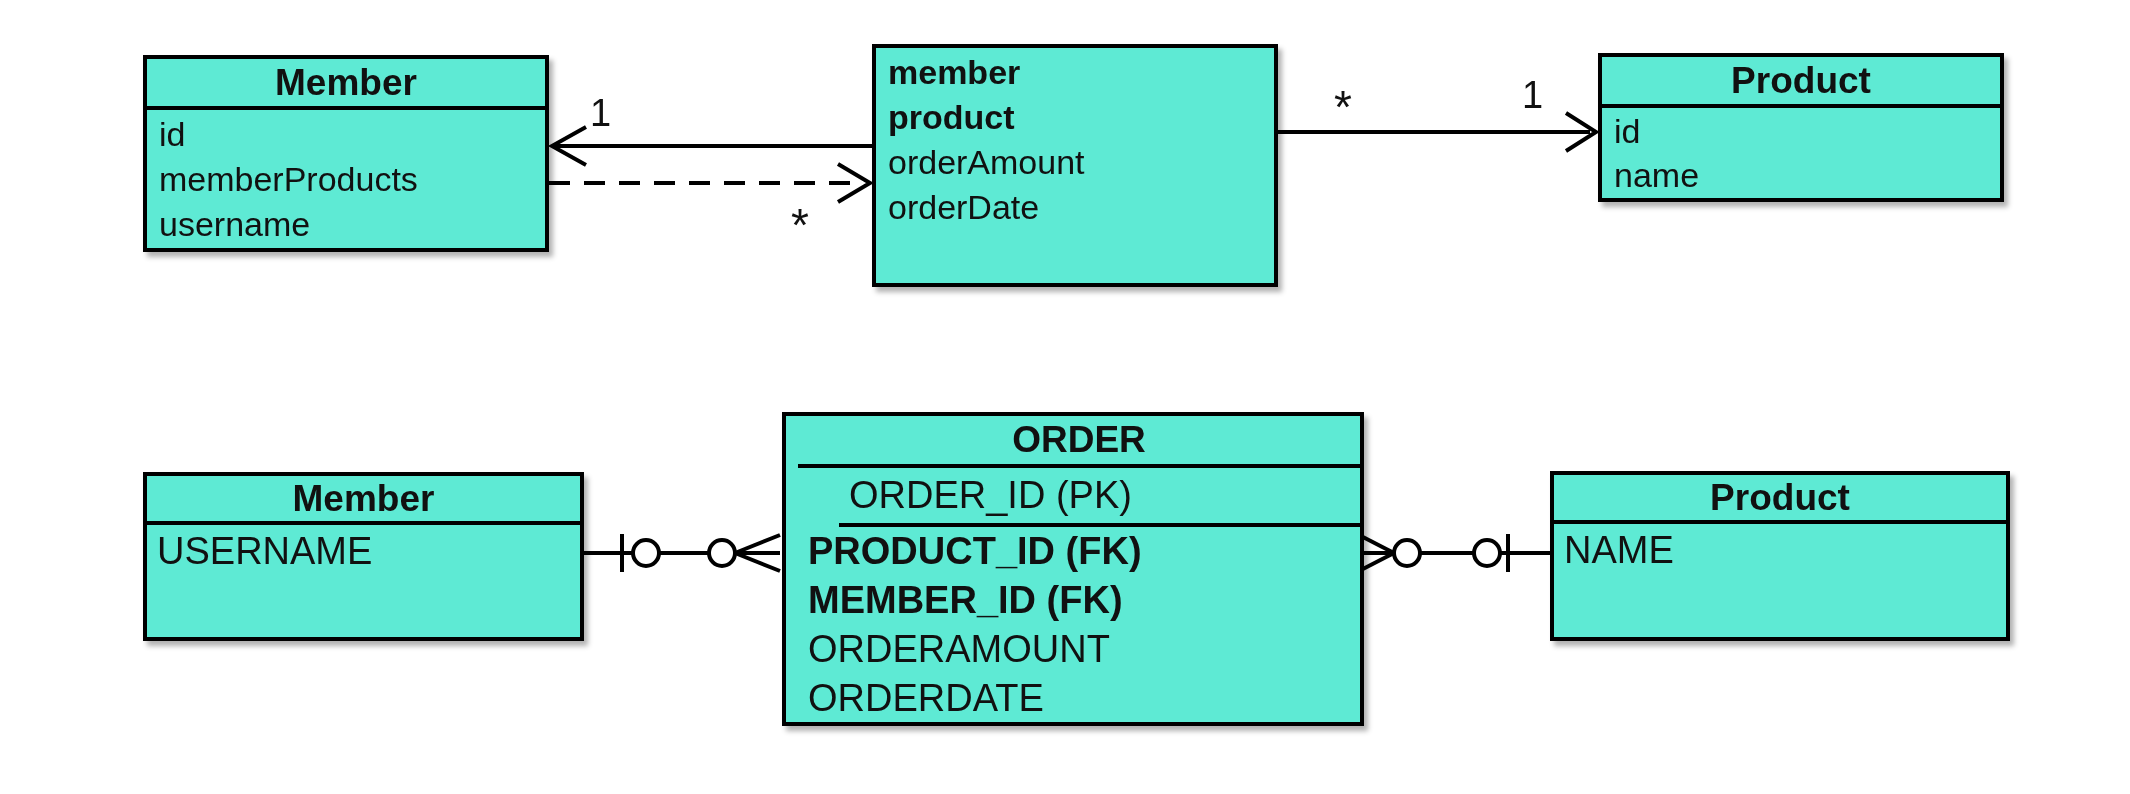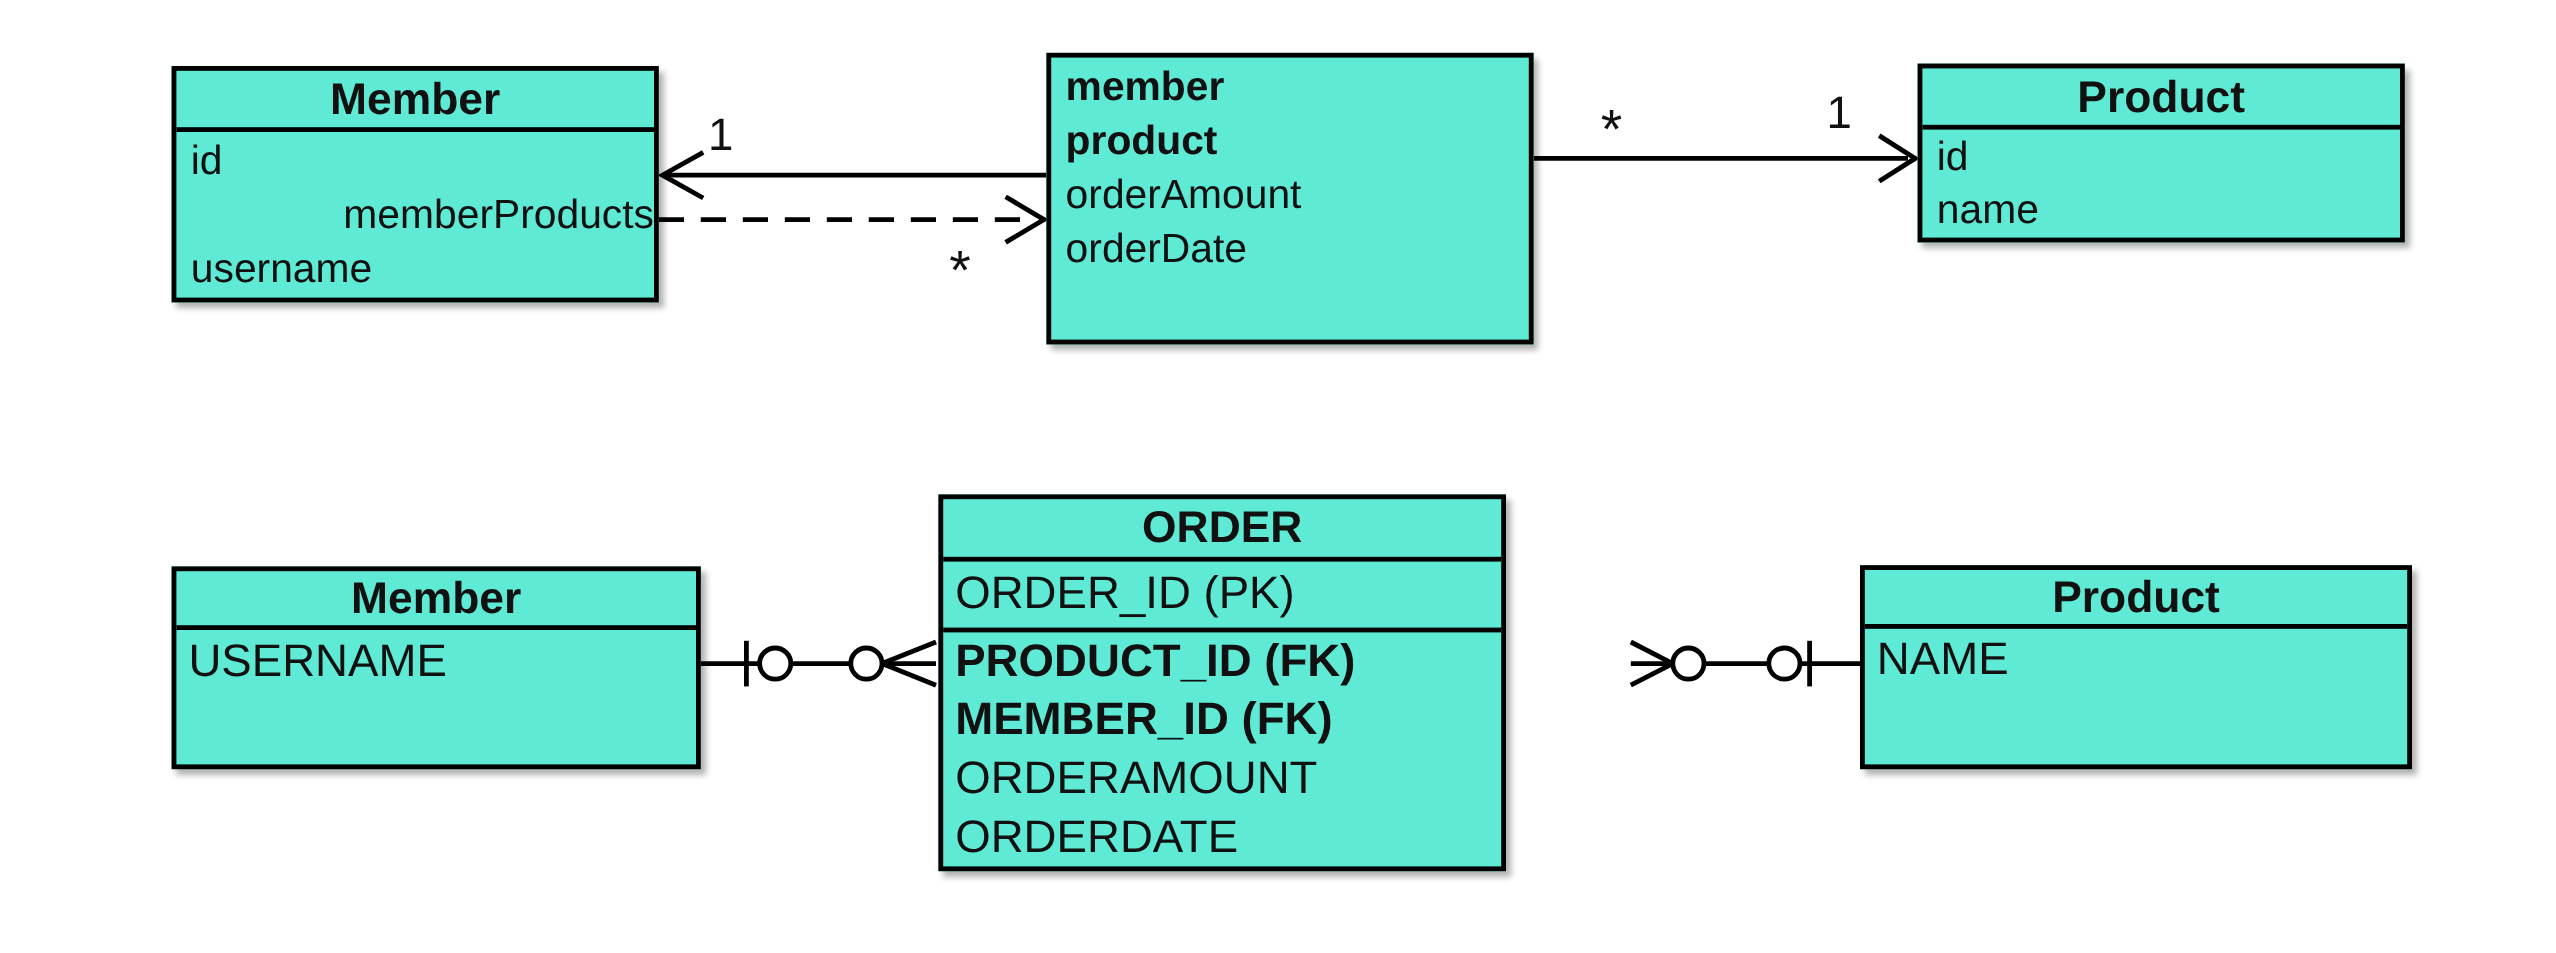--- a/index.html
+++ b/index.html
@@ -9,21 +9,21 @@
   }
   .box{
     position:absolute;background:#5eead4;border:4px solid #000;box-sizing:border-box;
     box-shadow:4px 5px 5px rgba(0,0,0,0.30);
   }
   .box-title{
     font-weight:700;text-align:center;border-bottom:4px solid #000;
     white-space:nowrap;overflow:hidden;
   }
   .row{white-space:nowrap;overflow:hidden;}
-  .row-divided{border-bottom:4px solid #000;}
+  .row-divided{border-bottom:4px solid #000;margin-left:41px;}
   .bold{font-weight:700;}
   
   .uml-title{font-size:37px;line-height:47px;height:47px;}
   .uml-field{font-size:34px;padding-left:12px;}
   
   .er-title{font-size:37px;line-height:45px;height:45px;}
   .er-row{font-size:38px;padding-left:10px;}
   
   .mult{position:absolute;color:#111;}
   .svg-overlay{position:absolute;left:0;top:0;width:2130px;height:794px;}
@@ -74,21 +74,21 @@
       <circle cx="1487" cy="553" r="13" fill="#fff"></circle>
       <line x1="1508" y1="534" x2="1508" y2="572"></line>
       <line x1="1500" y1="553" x2="1552" y2="553"></line>
     </g>
   </svg>
 
   <div class="box" style="left:143px;top:55px;width:406px;height:197px;">
     <div class="box-title uml-title">Member</div>
     <div style="padding-top:2px;">
       <div class="row uml-field" style="line-height:45px;">id</div>
-      <div class="row uml-field" style="line-height:45px;text-align:right;">memberProducts</div>
+      <div class="row uml-field" style="line-height:45px;">memberProducts</div>
       <div class="row uml-field" style="line-height:45px;">username</div>
     </div>
   </div>
 
   <div class="box" style="left:872px;top:44px;width:406px;height:243px;">
     <div style="padding-top:2px;">
       <div class="row uml-field bold" style="line-height:45px;">member</div>
       <div class="row uml-field bold" style="line-height:45px;">product</div>
       <div class="row uml-field" style="line-height:45px;">orderAmount</div>
       <div class="row uml-field" style="line-height:45px;">orderDate</div>
@@ -106,21 +106,21 @@
   <div class="mult" style="left:590px;top:92px;font-size:38px;">1</div>
   <div class="mult" style="left:791px;top:198px;font-size:46px;">*</div>
   <div class="mult" style="left:1334px;top:80px;font-size:46px;">*</div>
   <div class="mult" style="left:1522px;top:74px;font-size:38px;">1</div>
 
   <div class="box" style="left:143px;top:472px;width:441px;height:169px;">
     <div class="box-title er-title">Member</div>
     <div class="row er-row" style="line-height:52px;">USERNAME</div>
   </div>
 
-  <div class="box" style="left:782px;top:412px;width:473px;height:314px;">
+  <div class="box" style="left:782px;top:412px;width:582px;height:314px;padding-left:12px;">
     <div class="box-title er-title" style="height:48px;line-height:48px;">ORDER</div>
     <div class="row er-row row-divided" style="line-height:55px;">ORDER_ID (PK)</div>
     <div>
       <div class="row er-row bold" style="line-height:49px;">PRODUCT_ID (FK)</div>
       <div class="row er-row bold" style="line-height:49px;">MEMBER_ID (FK)</div>
       <div class="row er-row" style="line-height:49px;">ORDERAMOUNT</div>
       <div class="row er-row" style="line-height:49px;">ORDERDATE</div>
     </div>
   </div>
 

